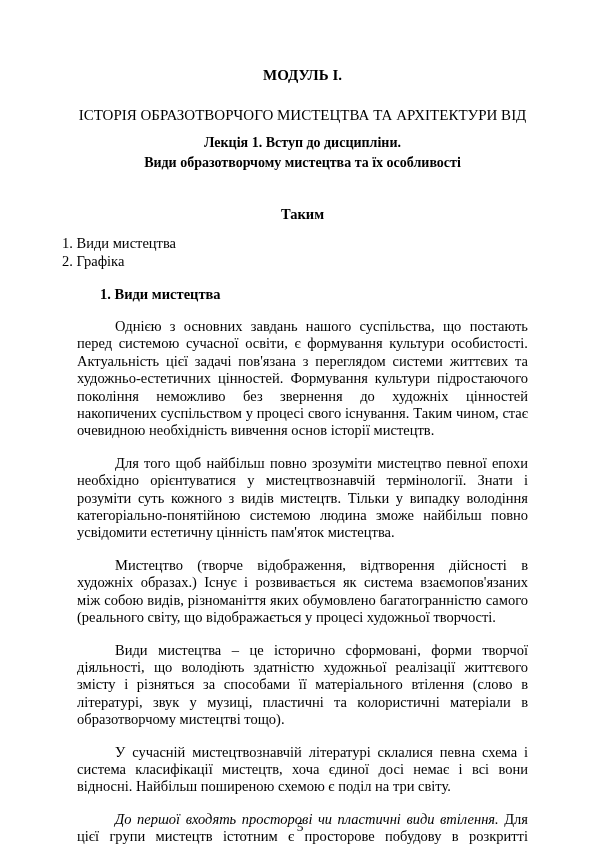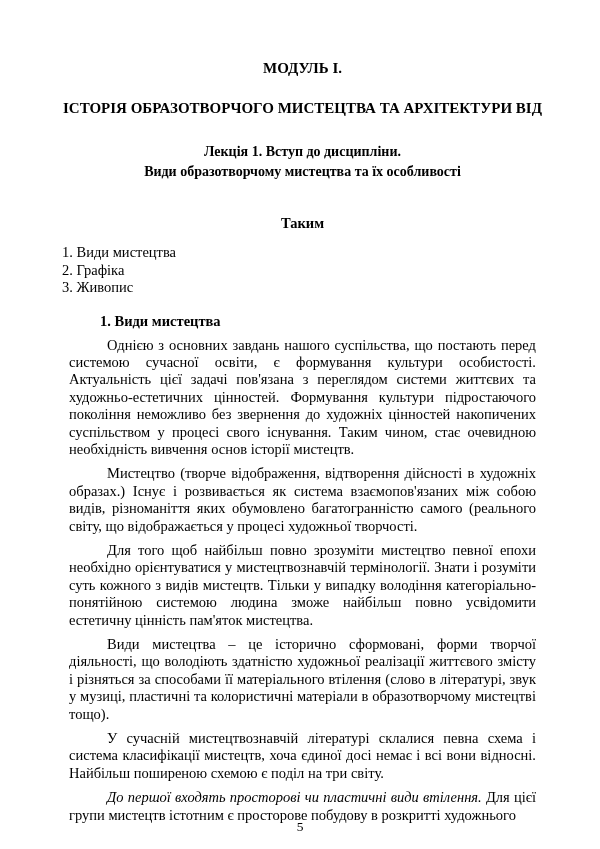--- a/index.html
+++ b/index.html
@@ -20,33 +20,33 @@
     width: 600px;
     height: 849px;
     padding: 50px 57px 40px 62px;
     position: relative;
   }
   .center { text-align: center; }
   .module-title {
     font-weight: bold;
     font-size: 15px;
     line-height: 18px;
-    margin: 9px;
+    margin: 16px;
   }
   .main-heading {
-    font-weight: bold;
+    font-weight: normal;
     font-size: 15px;
     line-height: 26px;
     margin-top: 18px;
   }
   .lecture-heading {
     font-weight: bold;
     font-size: 14px;
     line-height: 20px;
-    margin-top: 21px;
+    margin-top: 5px;
   }
   .plan-title {
     font-weight: bold;
     font-size: 14.5px;
     line-height: 18px;
     margin-top: 32px;
   }
   .plan-list {
     margin-top: 12px;
     font-size: 14.5px;
@@ -58,21 +58,21 @@
     font-size: 14.5px;
     line-height: 18px;
     margin-top: 15px;
     text-indent: 38px;
   }
   p.body {
     font-size: 14.5px;
     line-height: 17.4px;
     text-align: justify;
     text-indent: 38px;
-    margin: 7px;
+    margin: 15px;
   }
   .bold-lead { font-weight: normal; }
   .italic-lead { font-style: italic; }
   .page-number {
     position: absolute;
     left: 0;
     right: 0;
     bottom: 14px;
     text-align: center;
     font-size: 13.5px;
@@ -92,30 +92,29 @@
   <div class="lecture-heading center">
     <div>Лекція 1. Вступ до дисципліни.</div>
     <div>Види образотворчому мистецтва та їх особливості</div>
   </div>
 
   <div class="plan-title center">Таким</div>
 
   <div class="plan-list">
     <div class="plan-item">1. Види мистецтва</div>
     <div class="plan-item">2. Графіка</div>
-    <div class="plan-item">3. Живопис</div>
   </div>
 
   <div class="section-heading">1. Види мистецтва</div>
 
   <p class="body"><span>Однією з основних завдань нашого суспільства, що постають перед системою сучасної освіти, є формування культури особистості. Актуальність цієї задачі пов'язана з переглядом системи життєвих та художньо-естетичних цінностей. Формування культури підростаючого покоління неможливо без звернення до художніх цінностей накопичених суспільством у процесі свого існування. Таким чином, стає очевидною необхідність вивчення основ історії мистецтв.</span></p>
 
+  <p class="body"><span>Для того щоб найбільш повно зрозуміти мистецтво певної епохи необхідно орієнтуватися у мистецтвознавчій термінології. Знати і розуміти суть кожного з видів мистецтв. Тільки у випадку володіння категоріально-понятійною системою людина зможе найбільш повно усвідомити естетичну цінність пам'яток мистецтва.</span></p>
+
   <p class="body"><span>Мистецтво (творче відображення, відтворення дійсності в художніх образах.) Існує і розвивається як система взаємопов'язаних між собою видів, різноманіття яких обумовлено багатогранністю самого (реального світу, що відображається у процесі художньої творчості.</span></p>
-
-  <p class="body"><span>Для того щоб найбільш повно зрозуміти мистецтво певної епохи необхідно орієнтуватися у мистецтвознавчій термінології. Знати і розуміти суть кожного з видів мистецтв. Тільки у випадку володіння категоріально-понятійною системою людина зможе найбільш повно усвідомити естетичну цінність пам'яток мистецтва.</span></p>
 
   <p class="body"><span class="bold-lead">Види мистецтва</span><span> – це історично сформовані, форми творчої діяльності, що володіють здатністю художньої реалізації життєвого змісту і різняться за способами її матеріального втілення (слово в літературі, звук у музиці, пластичні та колористичні матеріали в образотворчому мистецтві тощо).</span></p>
 
   <p class="body"><span>У сучасній мистецтвознавчій літературі склалися певна схема і система класифікації мистецтв, хоча єдиної досі немає і всі вони відносні. Найбільш поширеною схемою є поділ на три світу.</span></p>
 
   <p class="body"><span class="italic-lead">До першої входять просторові чи пластичні види втілення.</span><span> Для цієї групи мистецтв істотним є просторове побудову в розкритті художнього</span></p>
 
   <div class="page-number">5</div>
 
 </div>

